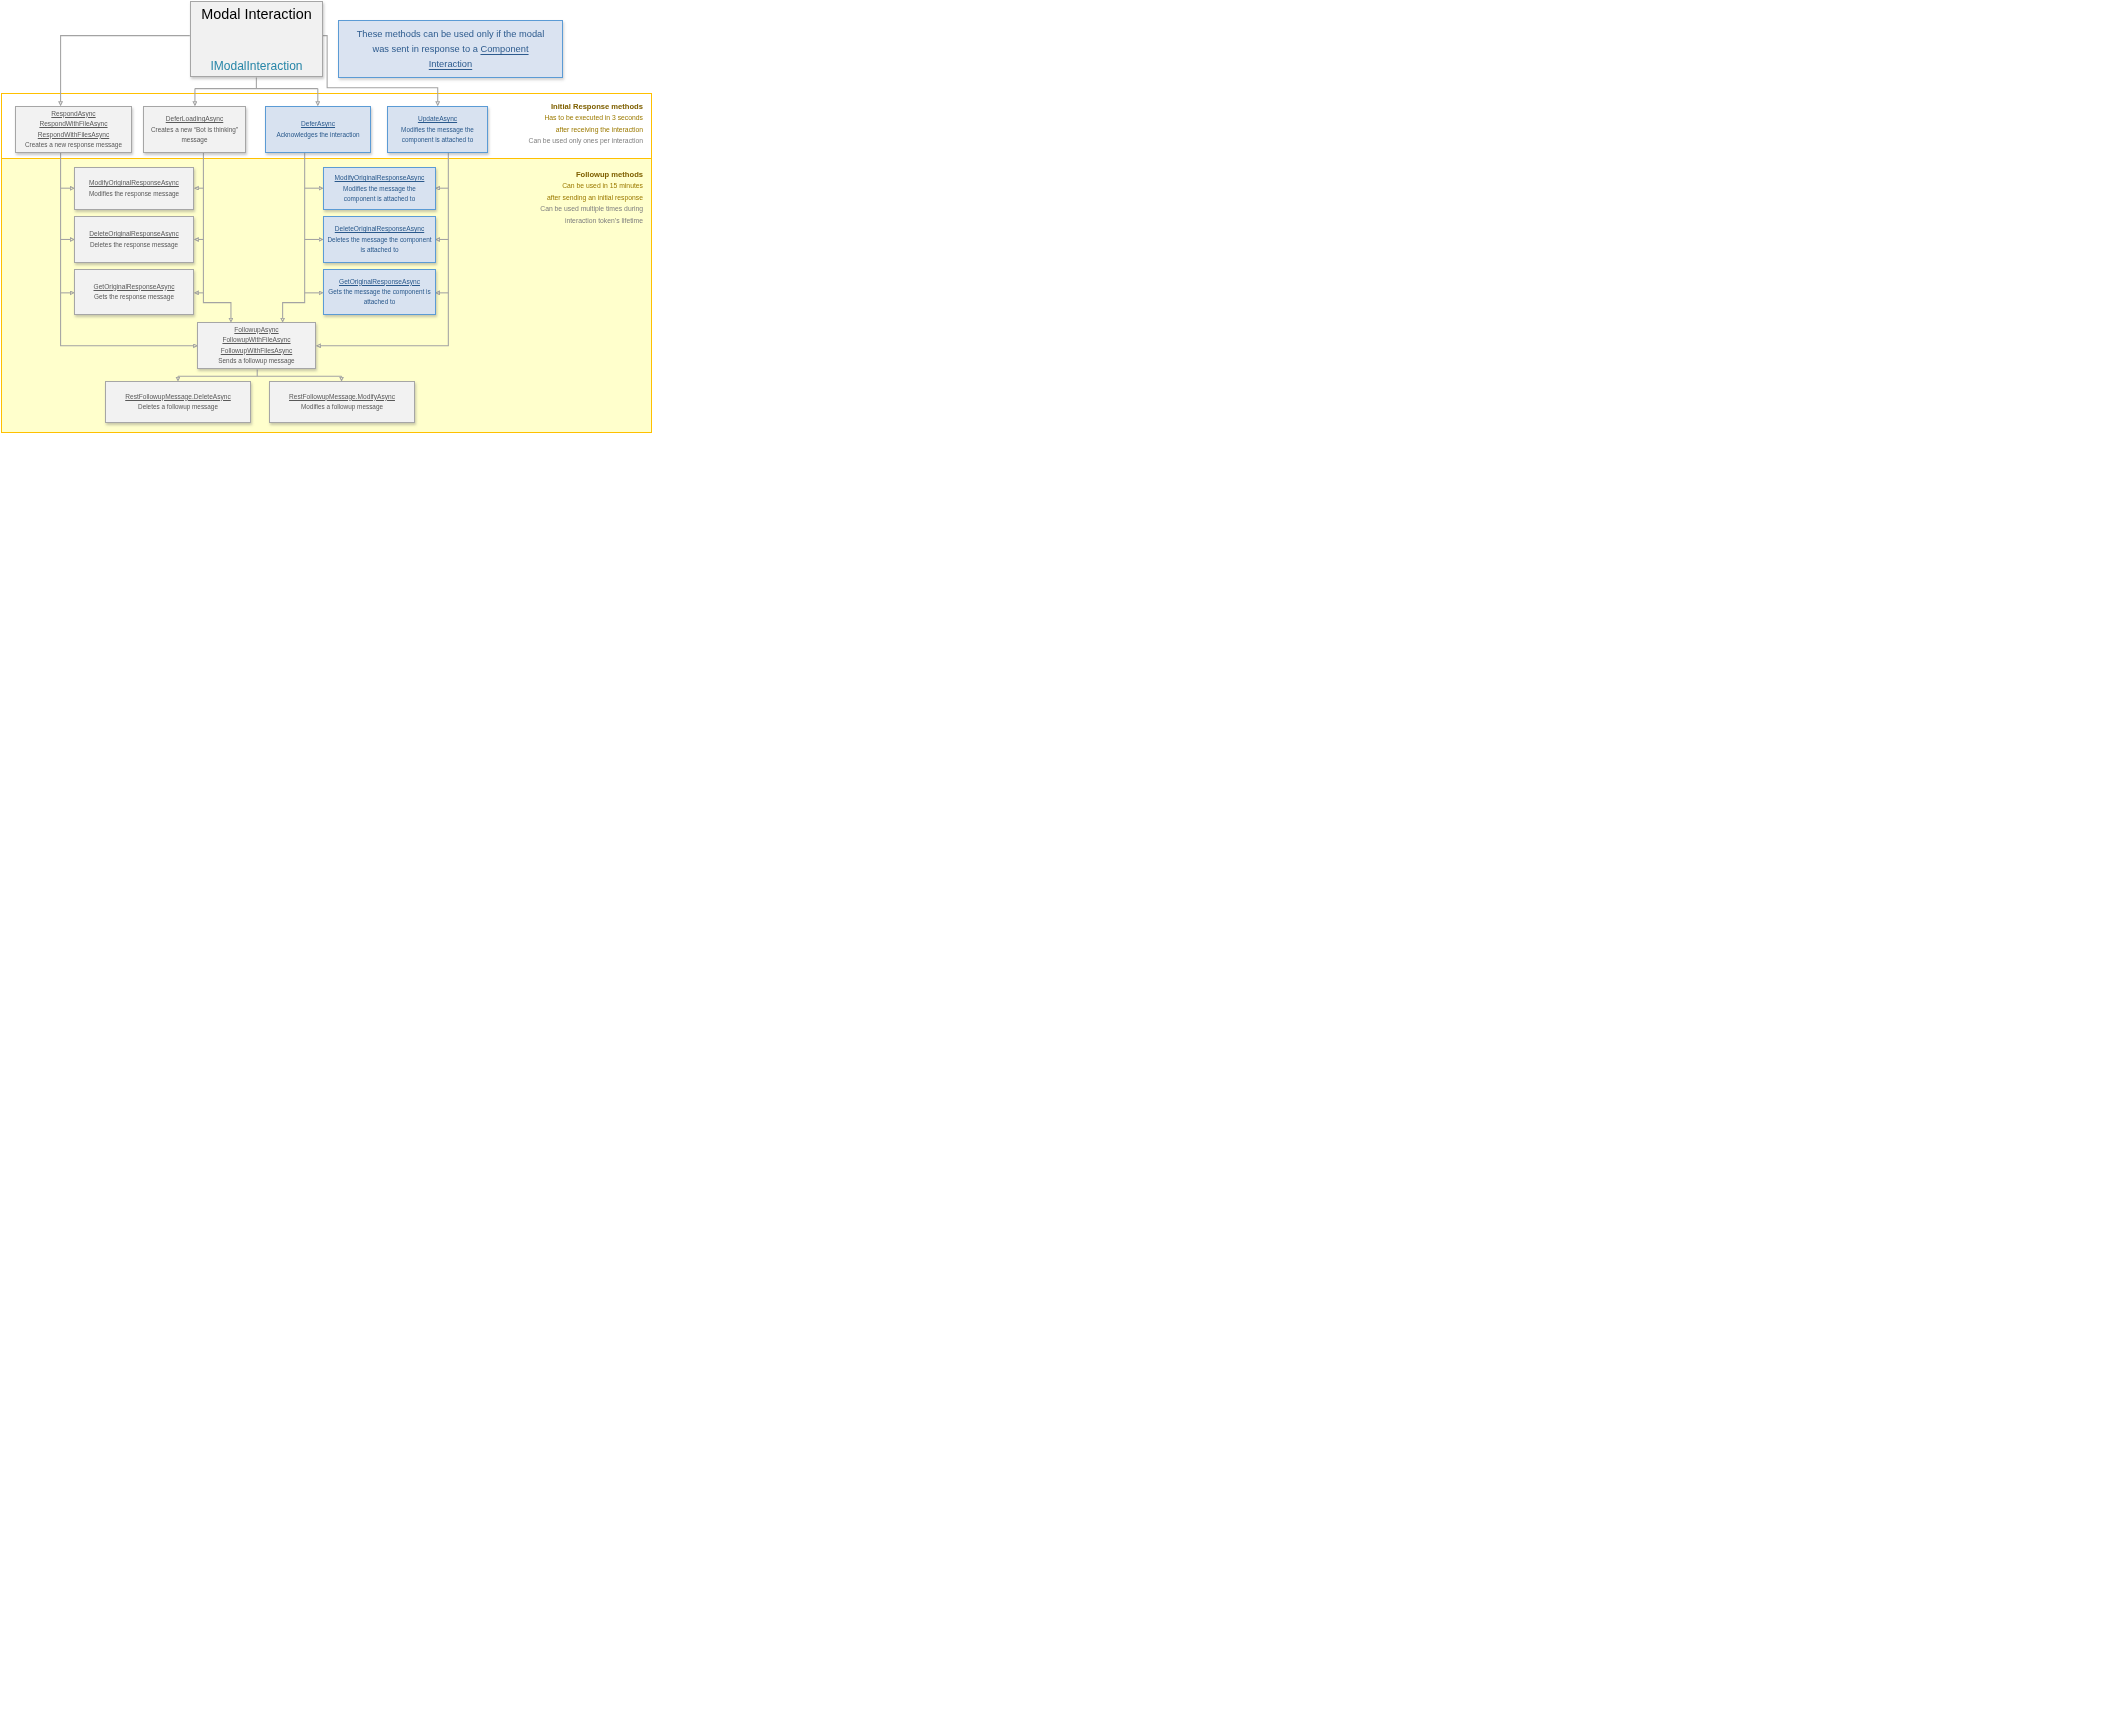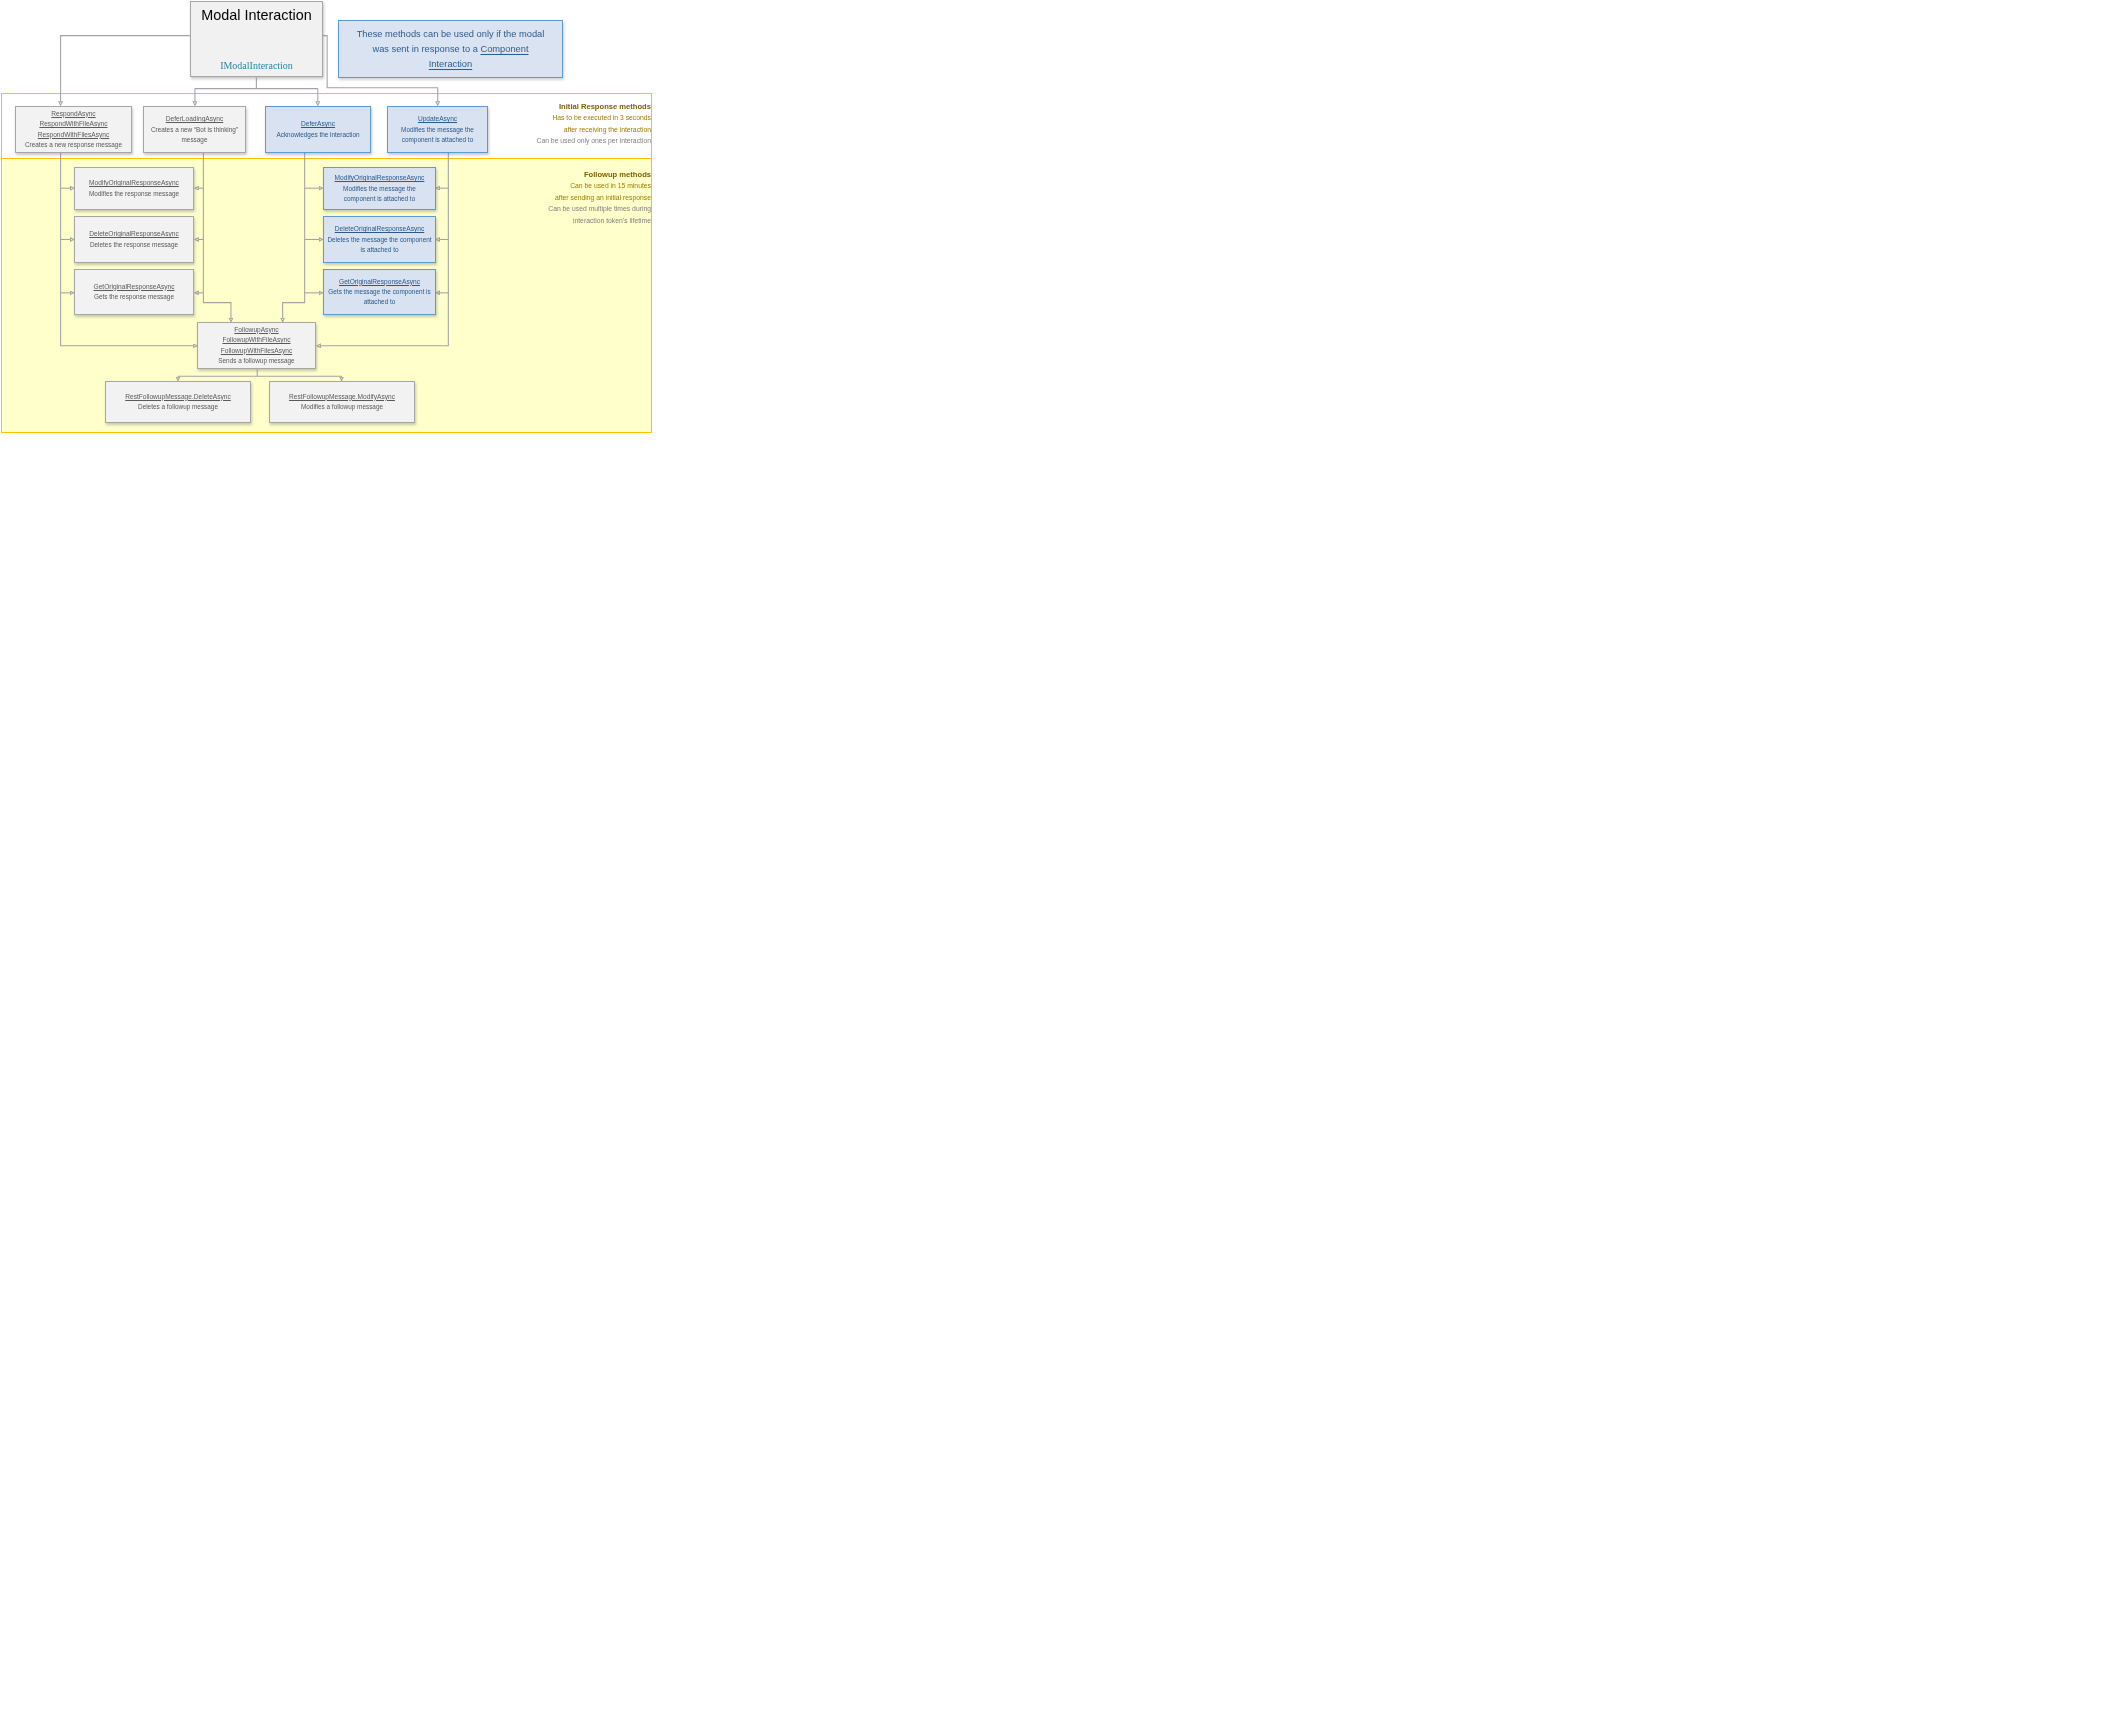--- a/index.html
+++ b/index.html
@@ -22,29 +22,29 @@
   .node .mn{display:block;text-decoration:underline;text-underline-offset:1.3px;
             text-decoration-thickness:0.6px;font-size:6.6px;line-height:10.6px;}
   .node .desc{display:block;font-size:6.4px;line-height:10.2px;}
   .node.blue{background:#d8e2f0;border:1.1px solid #5b9bd5;color:#2a598c;}
   
   .title-box{position:absolute;left:190px;top:1.3px;width:133px;height:76px;box-sizing:border-box;
              background:#f1f1f1;border:1.3px solid #a6a6a6;z-index:2;display:flex;flex-direction:column;
              align-items:center;justify-content:center;gap:9.3px;
              box-shadow:1.3px 1.7px 2.5px rgba(110,110,110,.38);}
   .title-box .hd{font-size:14.4px;color:#000000;}
-  .title-box .iface{font-family:Liberation Serif, serif;font-size:10px;color:#2786a8;margin-top:28px;}
+  .title-box .iface{font-family:Liberation Sans, sans-serif;font-size:12px;color:#2786a8;margin-top:28px;}
   
   .note-box{position:absolute;left:338px;top:20px;width:225px;height:58px;box-sizing:border-box;
             background:#dae3f1;border:1.1px solid #5b9bd5;z-index:2;display:flex;align-items:center;
             justify-content:center;text-align:center;color:#2d5b8e;font-size:9.3px;line-height:15px;
             padding:0 11px;box-shadow:1.3px 1.7px 2.5px rgba(110,110,110,.30);}
   .note-box .lnk{text-decoration:underline;text-underline-offset:1.7px;text-decoration-thickness:0.8px;}
   
-  .legend{position:absolute;right:2px;width:182px;text-align:right;z-index:2;}
+  .legend{position:absolute;right:10px;width:182px;text-align:right;z-index:2;}
   .legend .h{font-size:7.6px;font-weight:bold;color:#7f6000;line-height:11.4px;}
   .legend .g{font-size:6.8px;color:#9c7a00;line-height:11.4px;}
   .legend .n{font-size:6.8px;color:#808080;line-height:11.4px;}
   .legend.initial{top:101px;}
   .legend.followup{top:169px;}
 </style>
 </head>
 <body>
 
 <div class="canvas">

